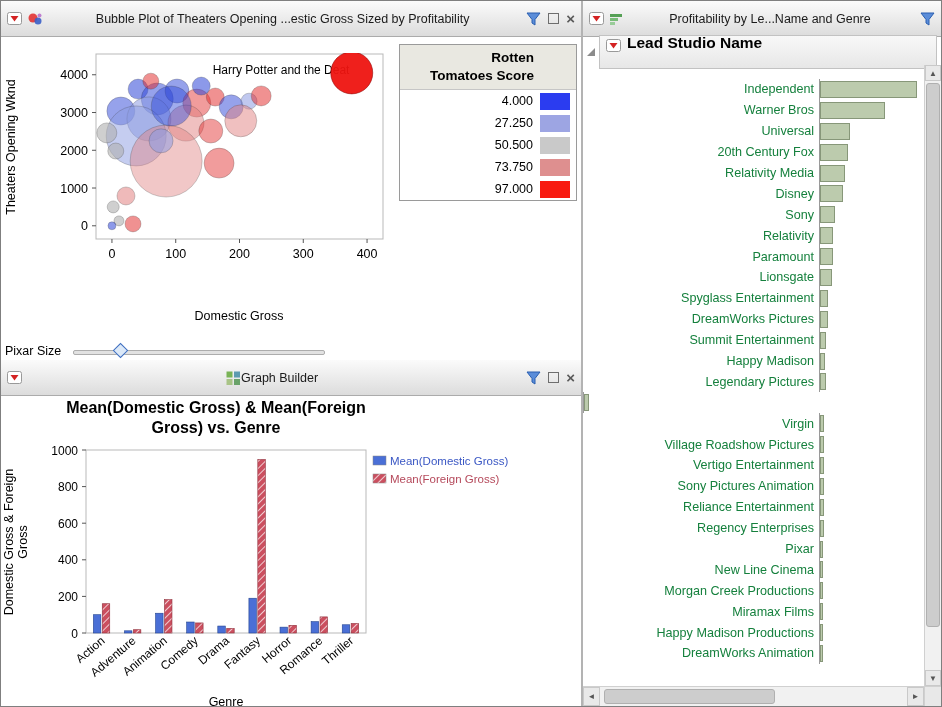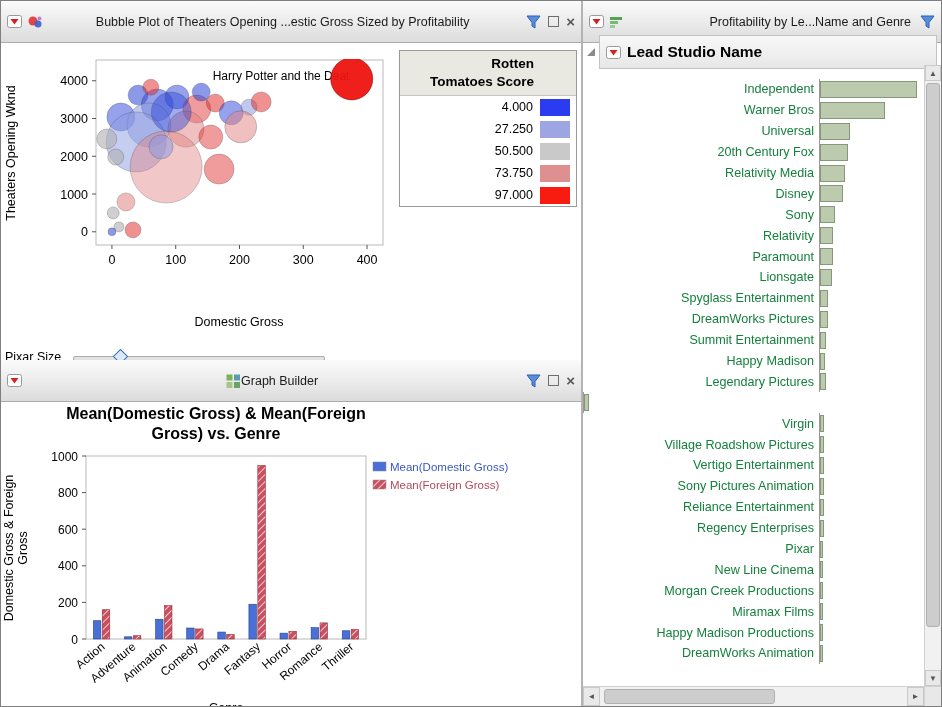--- a/index.html
+++ b/index.html
@@ -5,24 +5,24 @@
   html,body{margin:0;padding:0}
   body{font-family:"Liberation Sans",sans-serif;background:#d4d4d4}
   .app{position:relative;width:942px;height:707px;background:#fff;border:1px solid #7f7f7f;box-sizing:border-box;overflow:hidden}
   .left-col{position:absolute;left:0;top:0;width:580px;height:705px}
   .right-col{position:absolute;left:580px;top:0;width:360px;height:705px;border-left:2px solid #b3b3b3;box-sizing:border-box;background:#fff}
 
   .panel{background:#fff}
   .bubble-panel{position:absolute;left:0;top:0;width:580px;height:359px;border-bottom:2px solid #b3b3b3;box-sizing:border-box}
   .gb-panel{position:absolute;left:0;top:359px;width:580px;height:346px}
 
-  .titlebar{height:42px;display:flex;align-items:center;gap:5px;padding:0 6px;background:linear-gradient(#fbfbfb,#dcdcdc);border-bottom:1px solid #ababab;box-sizing:border-box}
+  .titlebar{height:36px;display:flex;align-items:center;gap:5px;padding:0 6px;background:linear-gradient(#fbfbfb,#dcdcdc);border-bottom:1px solid #ababab;box-sizing:border-box}
   .tb-title{font-size:12.5px;color:#1a1a1a;white-space:nowrap;overflow:hidden;text-overflow:ellipsis}
   .tb-center{flex:1;display:flex;align-items:center;justify-content:center;overflow:hidden}
-  .tb-left-title{flex:1;text-align:right}
+  .tb-left-title{flex:1;text-align:center}
   .tb-actions{display:flex;align-items:center;gap:7px;margin-left:4px}
   .rt-btn{display:inline-flex;cursor:pointer}
   .panel-icon{display:inline-flex}
   .icon-btn{display:inline-flex;cursor:pointer}
   .maxbox{width:9px;height:9px;border:1.5px solid #6e6e6e;display:inline-block}
   .closex{font-size:15px;font-weight:bold;color:#5a5a5a;line-height:1;cursor:pointer}
 
   .bubble-body{position:relative;width:100%;height:331px;background:#fff}
   .bubble-svg{position:absolute;left:0;top:0}
   svg{font-family:"Liberation Sans",sans-serif}
@@ -38,21 +38,21 @@
   .slider{position:relative;width:252px;height:20px;cursor:pointer}
   .slider-track{position:absolute;left:0;right:0;top:9px;height:3px;background:#e2e2e2;border:1px solid #ad ad;border:1px solid #adadad;border-radius:2px}
   .slider-thumb{position:absolute;left:42px;top:4px;width:11px;height:11px;background:#dce9f8;border:1.5px solid #3f6fc0;transform:rotate(45deg);box-sizing:border-box;cursor:grab}
 
   .gb-body{position:relative;width:100%;height:320px;background:#fff}
   .gb-chart-title{position:absolute;left:0;top:2px;width:430px;text-align:center;font-weight:bold;font-size:16px;line-height:1.25;color:#000}
   .gb-svg{position:absolute;left:0;top:46px}
 
   .studio-header{position:absolute;left:2px;top:38px;right:4px;height:26px;display:flex;align-items:center;gap:2px}
   .collapse-tri{display:inline-flex;cursor:pointer}
-  .studio-header-bar{flex:1;height:22px;display:flex;align-items:center;gap:6px;padding:16px 6px;background:linear-gradient(#f8f8f8,#e7e7e7);border:1px solid #c2c2c2;box-sizing:border-box}
+  .studio-header-bar{flex:1;height:22px;display:flex;align-items:flex-end;gap:6px;padding:16px 6px;background:linear-gradient(#f8f8f8,#e7e7e7);border:1px solid #c2c2c2;box-sizing:border-box}
   .studio-header-title{font-size:15.5px;font-weight:bold;color:#000}
 
   .studio-rows{position:absolute;left:0;top:66px;right:17px;bottom:20px;padding-top:12px;overflow:hidden}
   .studio-row{display:flex;align-items:center;height:20.9px}
   .studio-label{width:231px;text-align:right;font-size:12.6px;padding-right:5px;white-space:nowrap;color:#15803d;cursor:default}
   .studio-barwrap{flex:1;align-self:stretch;border-left:1px solid #9a9a9a;display:flex;align-items:center}
   .studio-bar{height:17px;box-sizing:border-box}
 
   .v-scroll{position:absolute;right:0;top:64px;bottom:20px;width:17px;background:#f1f1f1;border-left:1px solid #d0d0d0;box-sizing:border-box;display:flex;flex-direction:column}
   .scroll-btn{height:16px;display:flex;align-items:center;justify-content:center;font-size:8px;color:#555;background:#e9e9e9;border:1px solid #c9c9c9;box-sizing:border-box;cursor:pointer;user-select:none}

